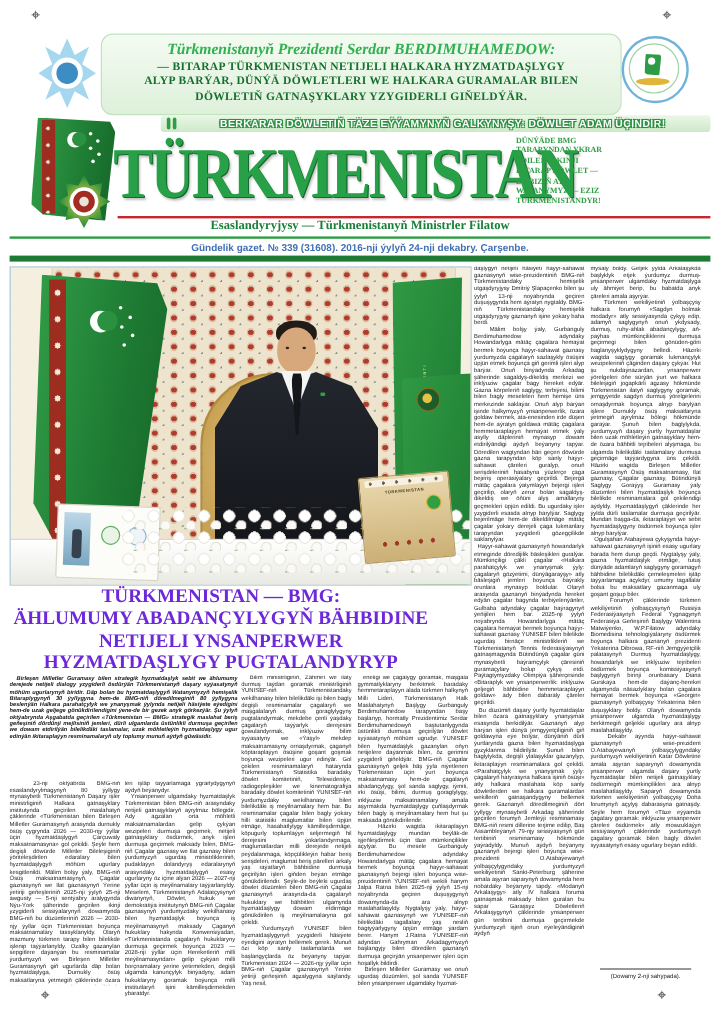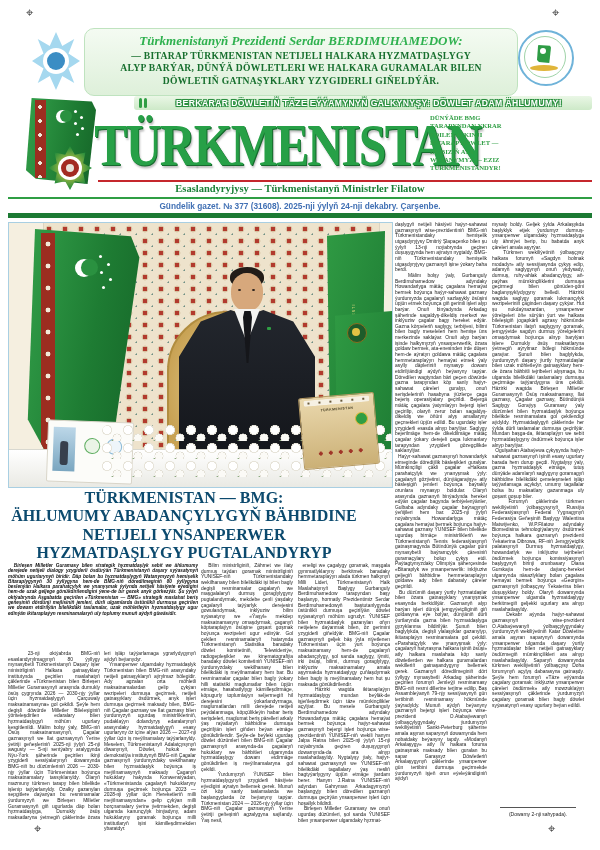--- a/index.html
+++ b/index.html
@@ -104,21 +104,21 @@
   .calR .dots{position:absolute;left:12px;bottom:12px;width:50px;height:4px;
      background-image:radial-gradient(circle 1.8px at 5px 2px,#a03528 0 1.8px,transparent 2px);background-size:10px 4px;}
   .calL{position:absolute;left:38px;top:198px;width:84px;height:60px;transform:rotate(2deg);
      background:#fcfcf9;border:1px solid #d9d5c9;border-radius:2px;}
   .calL .ph{position:absolute;left:5px;top:6px;width:22px;height:44px;background:linear-gradient(#bcd7e8,#7aa6c0);}
   .calL .man{position:absolute;left:12px;top:20px;width:8px;height:24px;border-radius:3px;background:#37404d;}
   .calL .lg1{position:absolute;left:36px;top:16px;width:14px;height:14px;border-radius:50%;background:#eaf4e6;border:1px solid #5fae62;}
   .calL .lg2{position:absolute;left:58px;top:16px;width:14px;height:14px;border-radius:50%;background:#eef5fa;border:1px solid #88b8d6;}
   
   .headline{left:8px;top:489px;width:352px;text-align:center;font-family:"Liberation Serif",serif;
-     font-weight:bold;font-size:16px;line-height:18.4px;color:#0c4a6e;white-space:pre-line;}
+     font-weight:bold;font-size:16px;line-height:18.4px;color:#6d28d9;white-space:pre-line;}
   .lead{left:8px;top:563px;width:190px;height:86px;font-size:4.7px;line-height:5.3px;font-weight:bold;
      font-style:italic;text-align:justify;color:#101010;white-space:pre-wrap;overflow:hidden;}
   .col{position:absolute;width:92px;font-size:4.9px;line-height:5.65px;text-align:justify;color:#1b1b1b;
      white-space:pre-wrap;overflow:hidden;}
   .c1{left:8px;top:651px;height:170px;}
   .c2{left:104px;top:651px;height:196px;}
   .c3{left:201px;top:563px;height:284px;}
   .c4{left:298px;top:563px;height:284px;}
   .c5{left:395px;top:222px;height:624px;}
   .c6{left:492px;top:222px;height:583px;}
@@ -148,21 +148,21 @@
   <div class="abs emb-circ">
     <div class="ring"></div>
     <div class="flag"></div>
     <div class="cres"></div>
     <div class="wing"></div>
   </div>
 
   <div class="abs slogan">
     <div class="bar" style="left:5px;"></div>
     <div class="bar" style="left:10px;"></div>
-    <div class="txt">BERKARAR DÖWLETIŇ TÄZE EÝÝAMYNYŇ GALKYNYŞY: DÖWLET ADAM ÄHLUMUMY!</div>
+    <div class="txt">BERKARAR DÖWLETIŇ TÄZE EÝÝAMYNYŇ GALKYNYŞY: DÖWLET ADAM ÜÇINDIR!</div>
   </div>
 
   <div class="abs flag">
     <div class="hoist"></div>
     <div class="cres1"></div>
     <div class="cres2"></div>
     <div class="st" style="left:48px;top:12px;"></div>
     <div class="st" style="left:54px;top:18px;"></div>
     <div class="st" style="left:48px;top:24px;"></div>
     <div class="st" style="left:55px;top:29px;"></div>
@@ -177,21 +177,21 @@
   <div class="abs motto">DÜNÝÄDE BMG
 TARAPYNDAN YKRAR
 EDILEN ILKINJI
 BITARAP DÖWLET —
 BU BIZIŇ ATA
 WATANYMYZ — EZIZ
 TÜRKMENISTANDYR!</div>
   <div class="abs rule-red"></div>
   <div class="abs founder">Esaslandyryjysy — Türkmenistanyň Ministrler Filatow</div>
   <div class="abs rule-grn"></div>
-  <div class="abs dateline">Gündelik gazet.  № 377 (31608).  2025-nji ýylyň 24-nji dekabry. Çarşenbe.</div>
+  <div class="abs dateline">Gündelik gazet.  № 339 (31608).  2016-nji ýylyň 24-nji dekabry. Çarşenbe.</div>
   <div class="abs bar-grn"></div>
 
   <div class="abs photo">
     <div class="carpet"></div>
     <div class="wallL"></div>
     <div class="wallR"></div>
     <div class="pflag">
       <div class="hoist"></div>
       <div class="c1"></div>
       <div class="c2"></div>

